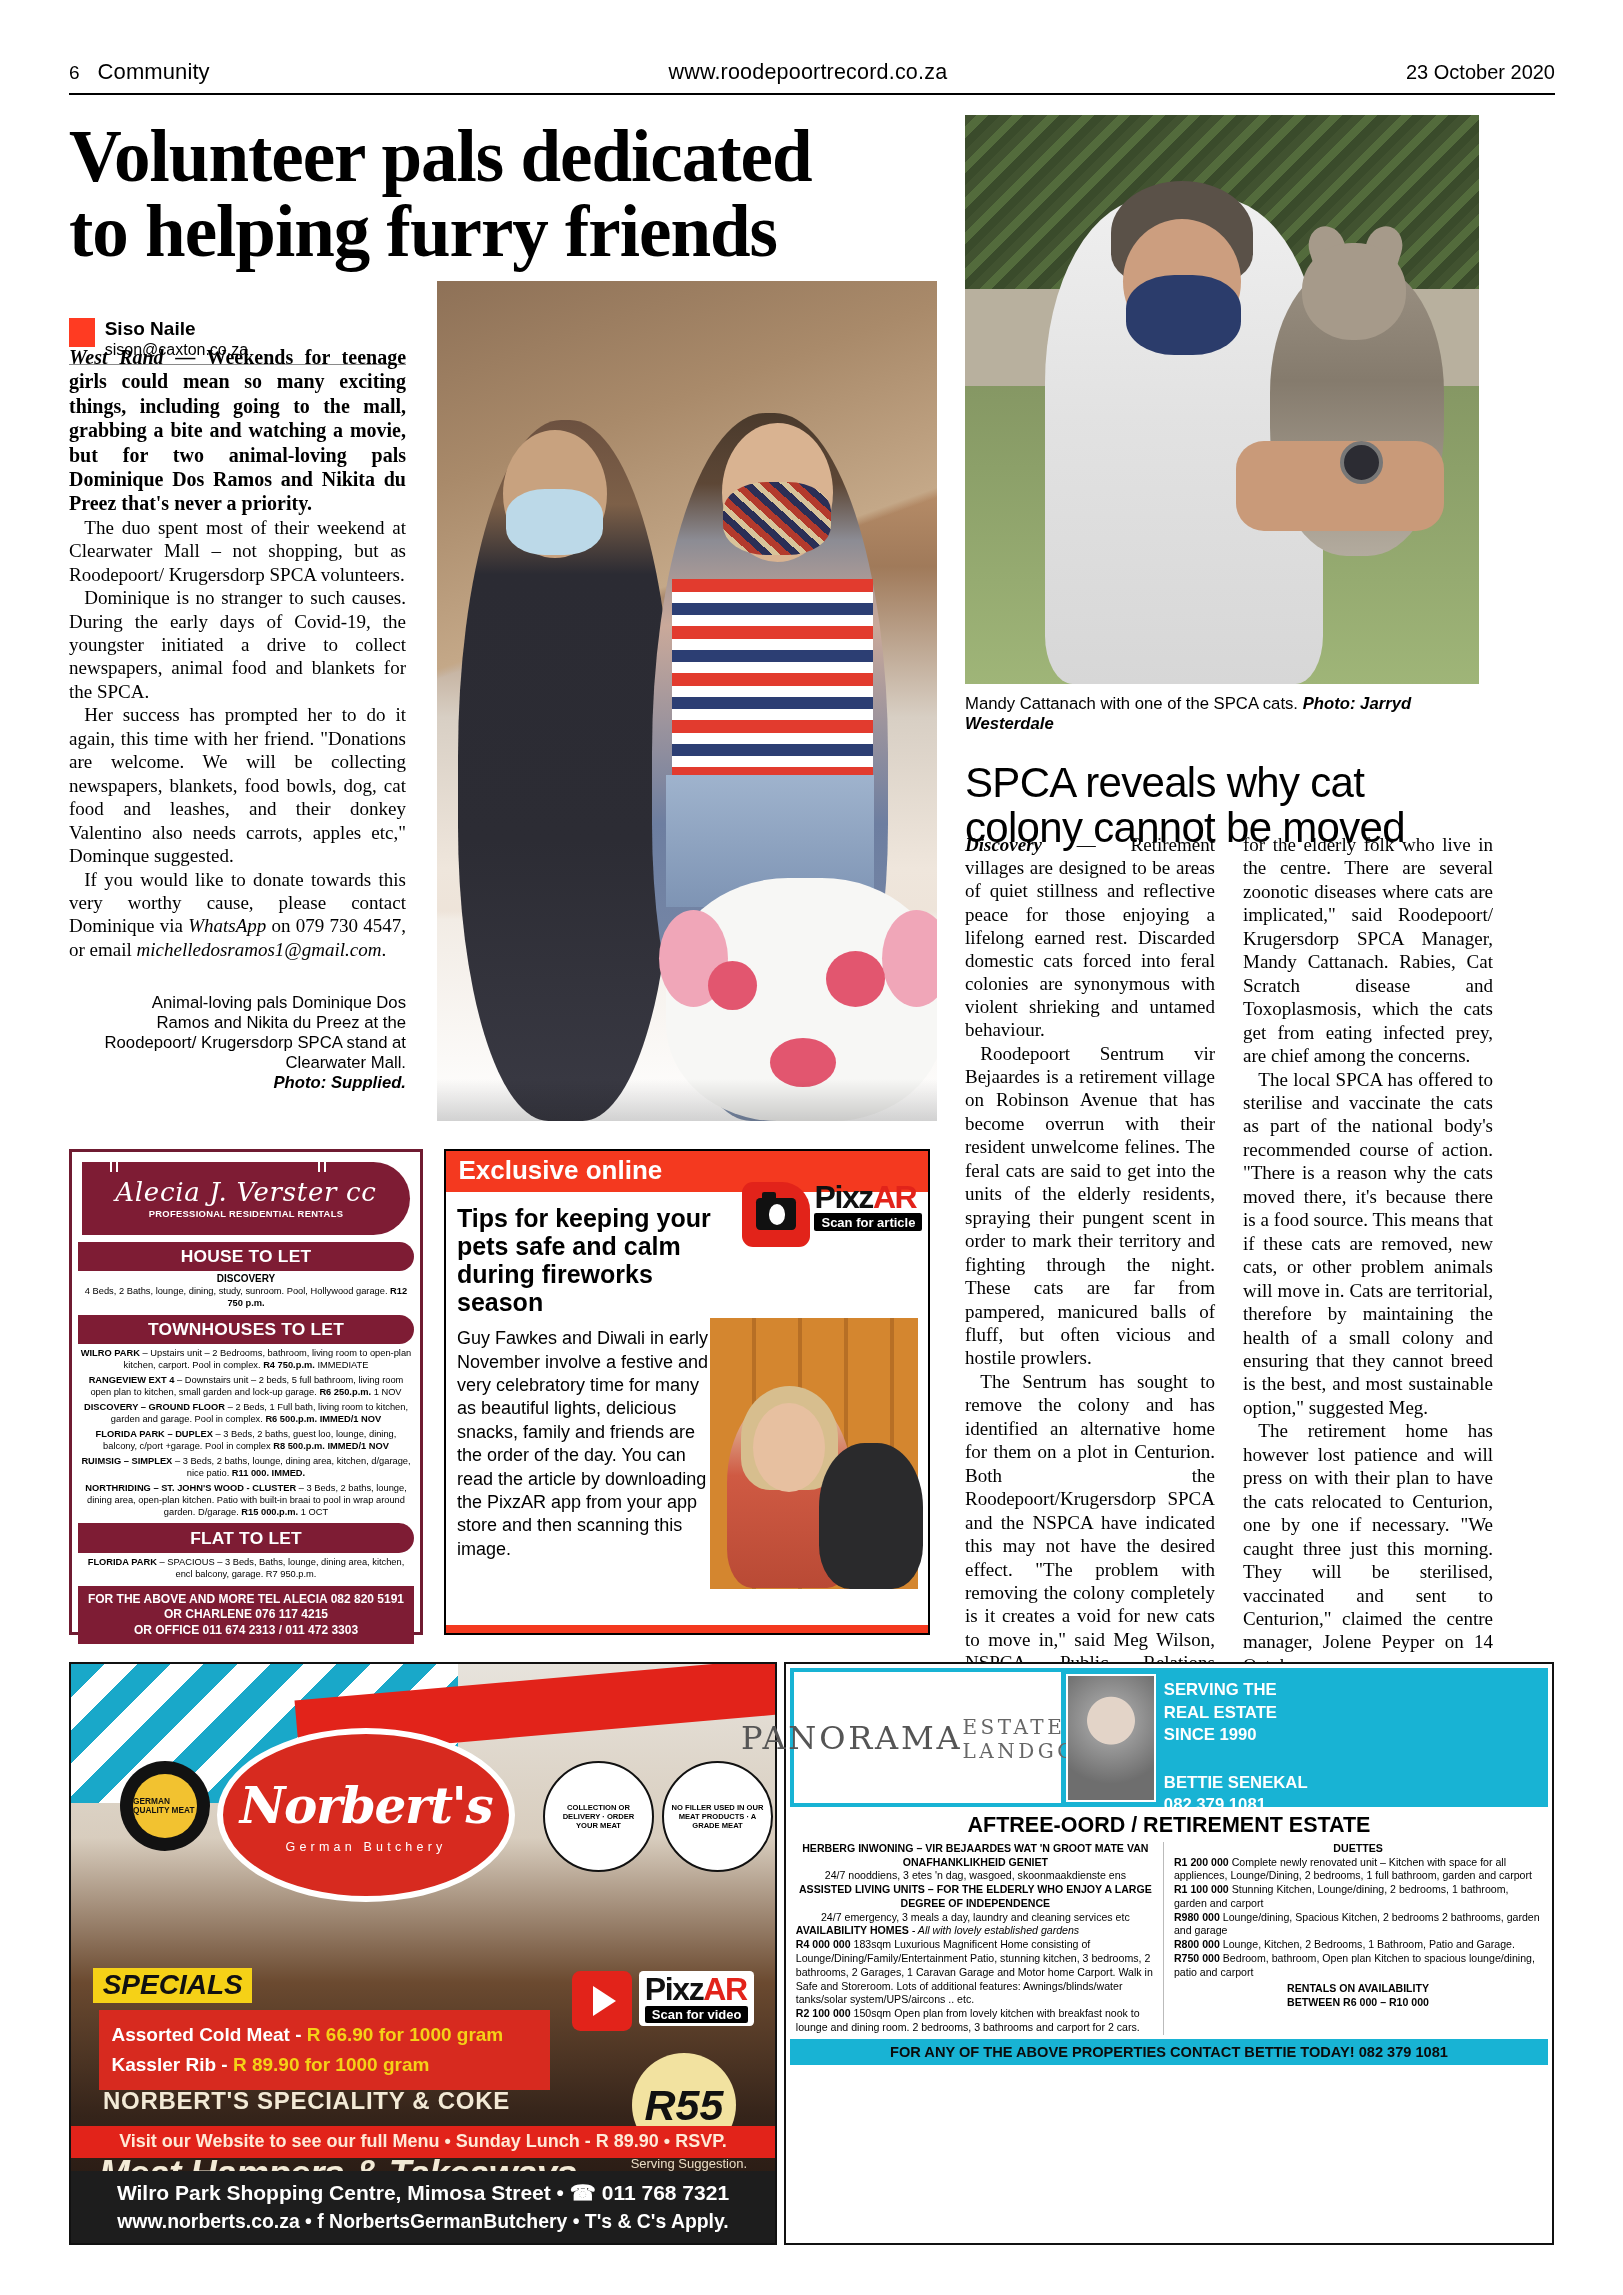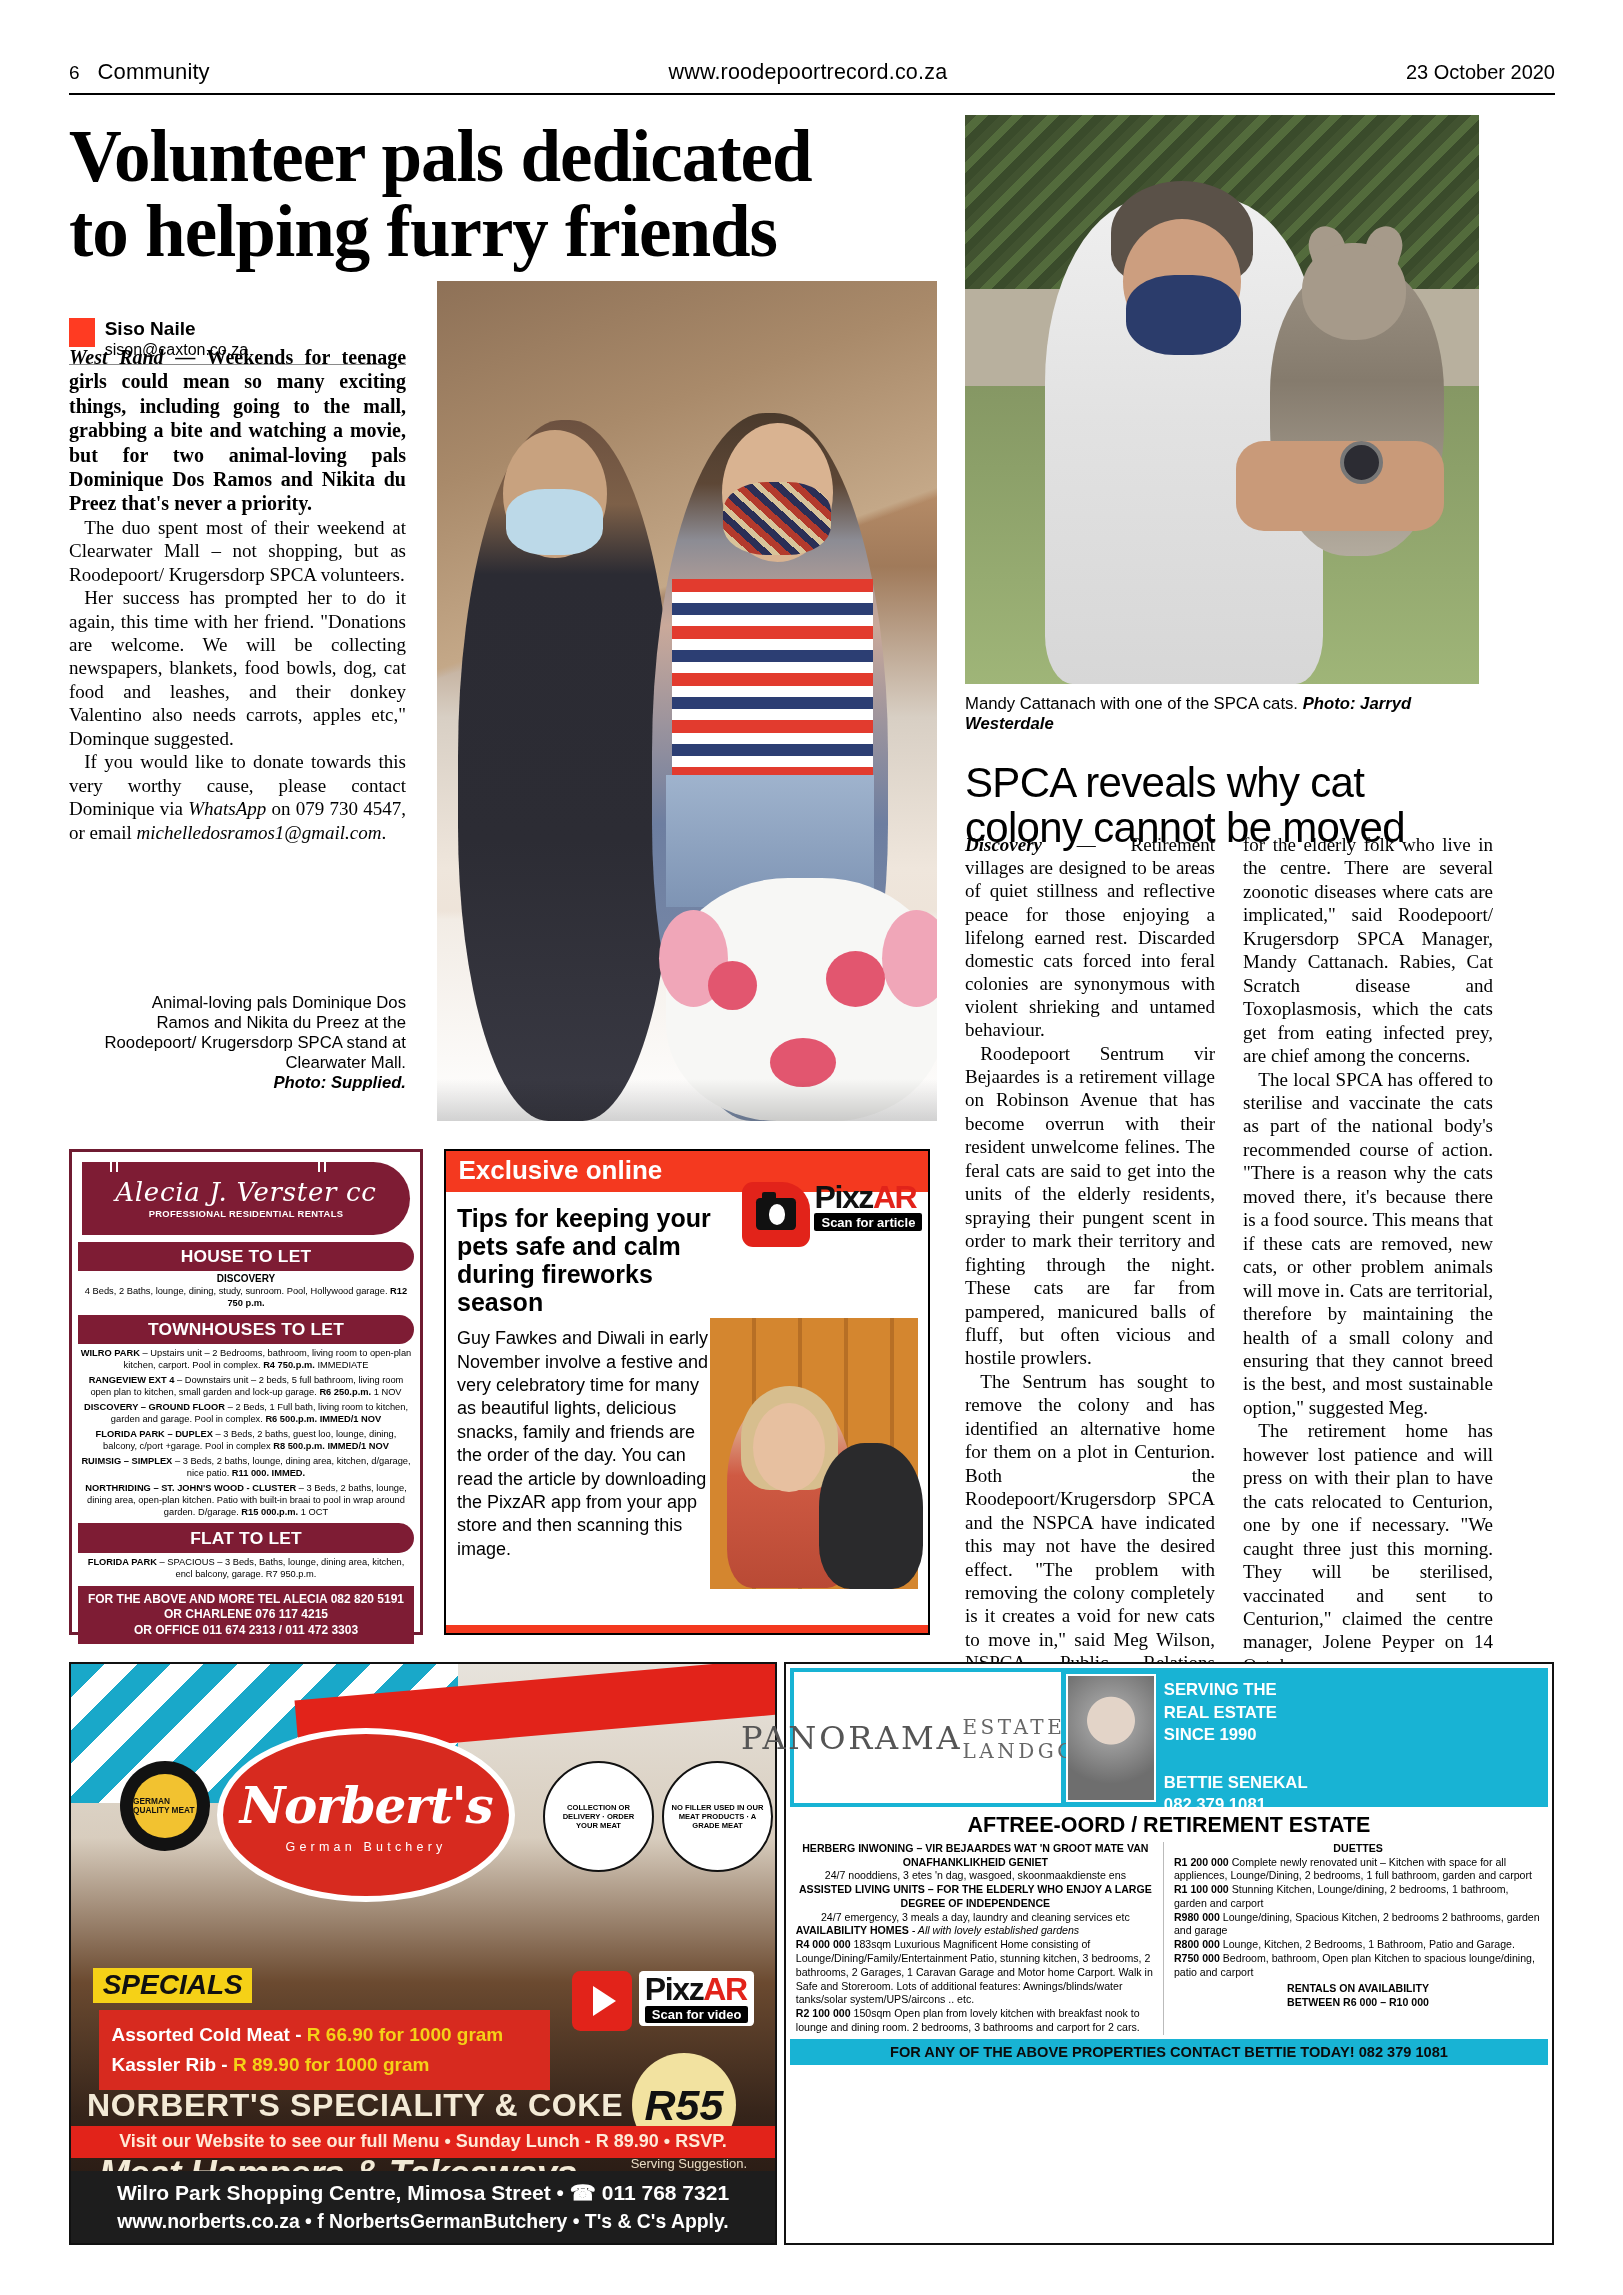--- a/index.html
+++ b/index.html
@@ -174,21 +174,21 @@
   .n-badge { position:absolute; top:97px; width:111px; height:111px; border-radius:50%; background:#fff; border:2.8px solid #111;
              display:flex; align-items:center; justify-content:center; text-align:center; font-size:7.6px; font-weight:700; padding:7px; }
   .n-specials { position:absolute; left:22px; top:304px; background:#f5d117; color:#111;
                 font-size:28px; font-weight:700; padding:1.4px 9.7px; font-style:italic; }
   .n-prices { position:absolute; left:28px; top:346px; width:451px; background:#d72a1f; padding:9.7px 12.5px; }
   .n-price-row { color:#fff; font-size:19px; font-weight:700; line-height:1.6; }
   .n-price-row .amt { color:#f5d117; }
   .n-pixz { position:absolute; right:21px; top:307px; display:flex; align-items:flex-start; }
   .n-play { width:60px; height:60px; background:#e2231a; border-radius:8.3px; display:flex; align-items:center; justify-content:center; }
   .n-play-tri { width:0; height:0; border-left:23.6px solid #fff; border-top:15.3px solid transparent; border-bottom:15.3px solid transparent; margin-left:4.2px; }
-  .n-speciality { position:absolute; left:16px; top:423px; color:#f3ead6; font-size:32px; font-weight:700; letter-spacing:0.7px; }
+  .n-speciality { position:absolute; left:32px; top:423px; color:#f3ead6; font-size:24px; font-weight:700; letter-spacing:0.7px; }
   .n-fleisch { position:absolute; left:30.5px; top:464px; color:#e9dcc4; font-size:14.6px; }
   .n-r55 { position:absolute; right:39px; top:389px; width:104px; height:104px; border-radius:50%; background:#f2e2a0;
            display:flex; align-items:center; justify-content:center; color:#111; font-size:43px; font-weight:700; font-style:italic; }
   .n-hampers { position:absolute; left:28px; top:489px; color:#f3ead6; font-size:37px; font-weight:700; font-style:italic; letter-spacing:-0.7px; }
   .n-serving { position:absolute; right:28px; top:490px; color:#e9dcc4; font-size:13px; text-align:center; line-height:1.5; }
   .n-visit { position:absolute; left:0; bottom:85px; width:100%; background:#e2231a; color:#ffe9d6;
              font-size:18px; font-weight:700; text-align:center; padding:5.6px 0; }
   .n-contact { position:absolute; left:0; bottom:0; width:100%; background:#1d1d1d; color:#fff; text-align:center; padding:9.7px 0; }
   .n-contact .l1 { font-size:21px; font-weight:700; }
   .n-contact .l2 { font-size:19.4px; font-weight:700; margin-top:5.6px; }
@@ -240,20 +240,21 @@
       <div class="b-mail">sison@caxton.co.za</div>
     </div>
   </div>
   <div class="byline-rule"></div>
 
   <div class="left-col story-col">
     <p class="lead">
       <em>West Rand</em><span> — </span><span>Weekends for teenage girls could mean so many exciting things, including going to the mall, grabbing a bite and watching a movie, but for two animal-loving pals Dominique Dos Ramos and Nikita du Preez that's never a priority.</span>
     </p>
     <p>The duo spent most of their weekend at Clearwater Mall – not shopping, but as Roodepoort/ Krugersdorp SPCA volunteers.</p>
+    <p>Dominique is no stranger to such causes. During the early days of Covid-19, the youngster initiated a drive to collect newspapers, animal food and blankets for the SPCA.</p>
     <p>Her success has prompted her to do it again, this time with her friend. "Donations are welcome. We will be collecting newspapers, blankets, food bowls, dog, cat food and leashes, and their donkey Valentino also needs carrots, apples etc," Dominque suggested.</p>
     <p>
       <span>If you would like to donate towards this very worthy cause, please contact Dominique via </span><em>WhatsApp</em><span> on 079 730 4547, or email </span><em>michelledosramos1@gmail.com</em><span>.</span>
     </p>
   </div>
 
   <div class="photo" id="girls-photo">
     <div class="g-wall"></div>
     <div class="g-person g-p1"></div>
     <div class="g-p1-face"></div>

